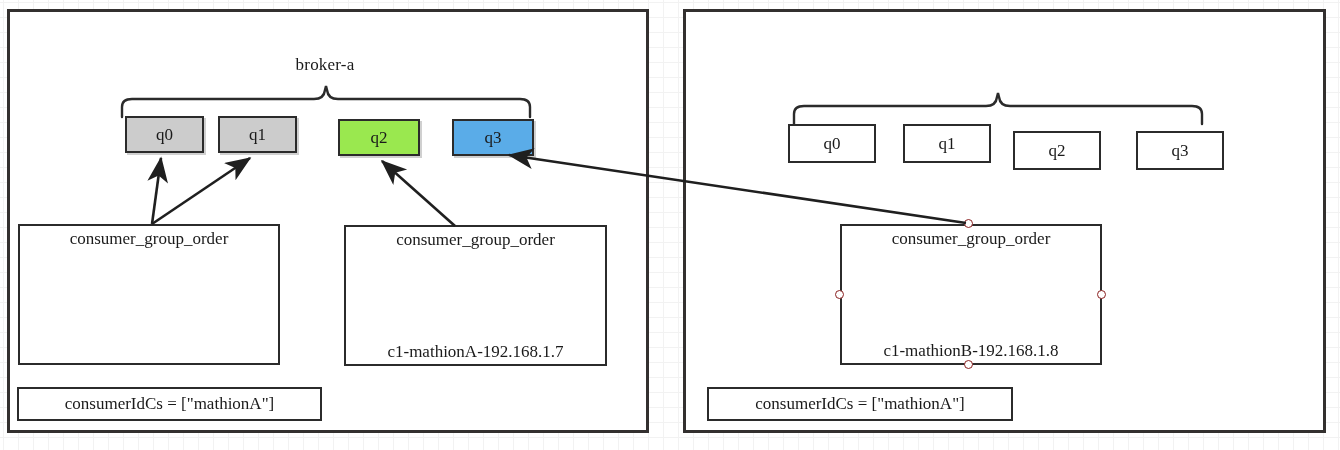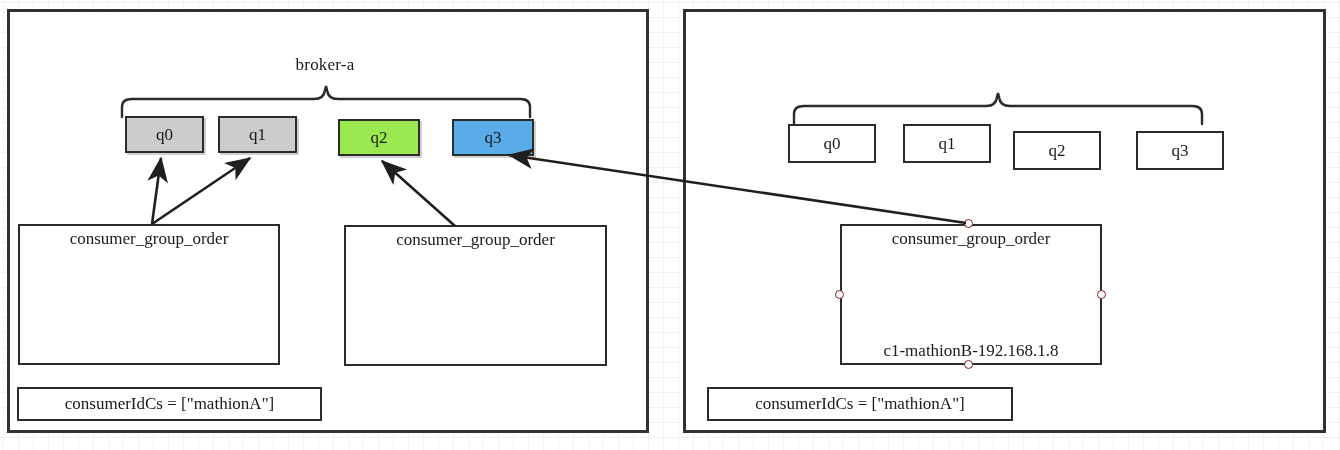--- a/index.html
+++ b/index.html
@@ -178,20 +178,21 @@
   <div class="queue-box shadowed" id="qa-3" style="background:#5aace8;">
     <span>q3</span>
   </div>
 
   <div class="consumer-box" id="consumer-a1">
     <div class="line">consumer_group_order</div>
   </div>
 
   <div class="consumer-box" id="consumer-a2">
     <div class="line">consumer_group_order</div>
+    <div class="line">c1-mathionA-192.168.1.7</div>
   </div>
 
   <div class="ids-box" id="ids-a">
     <span>consumerIdCs = ["mathionA"]</span>
   </div>
 
   <div class="broker-box" id="broker-b-box"></div>
 
 
   <div class="brace" id="brace-b">

